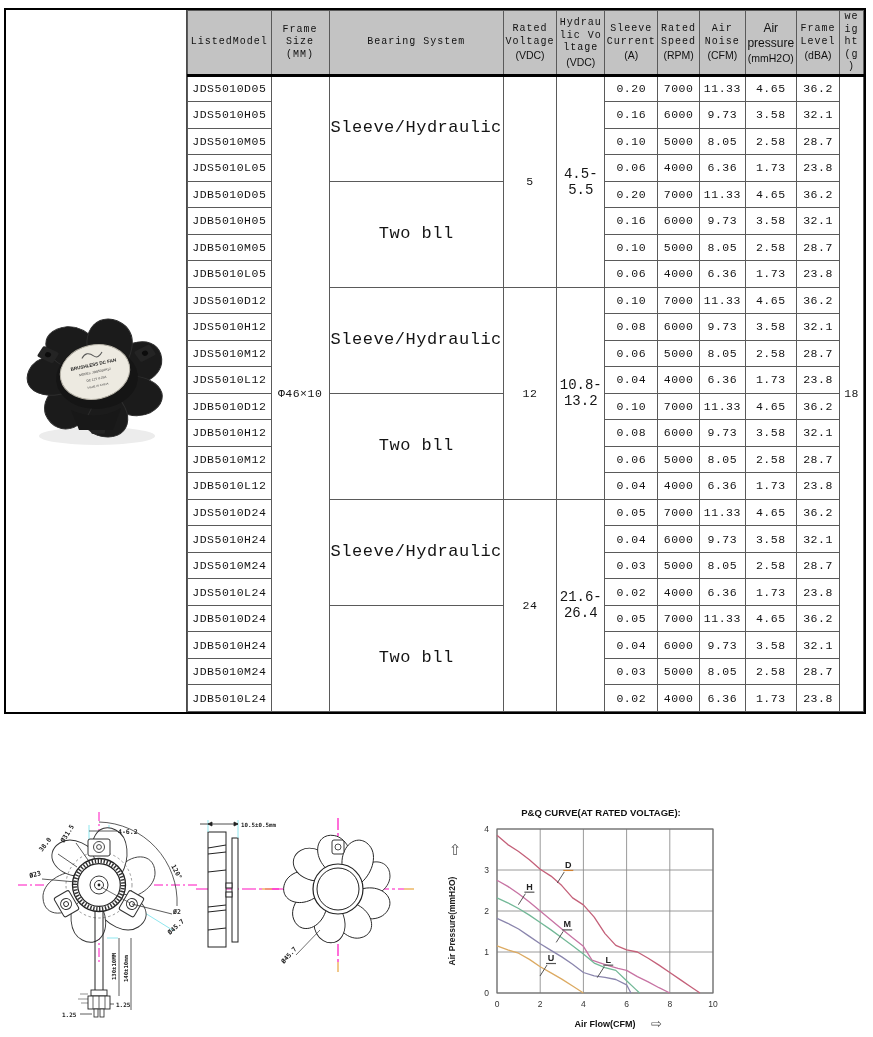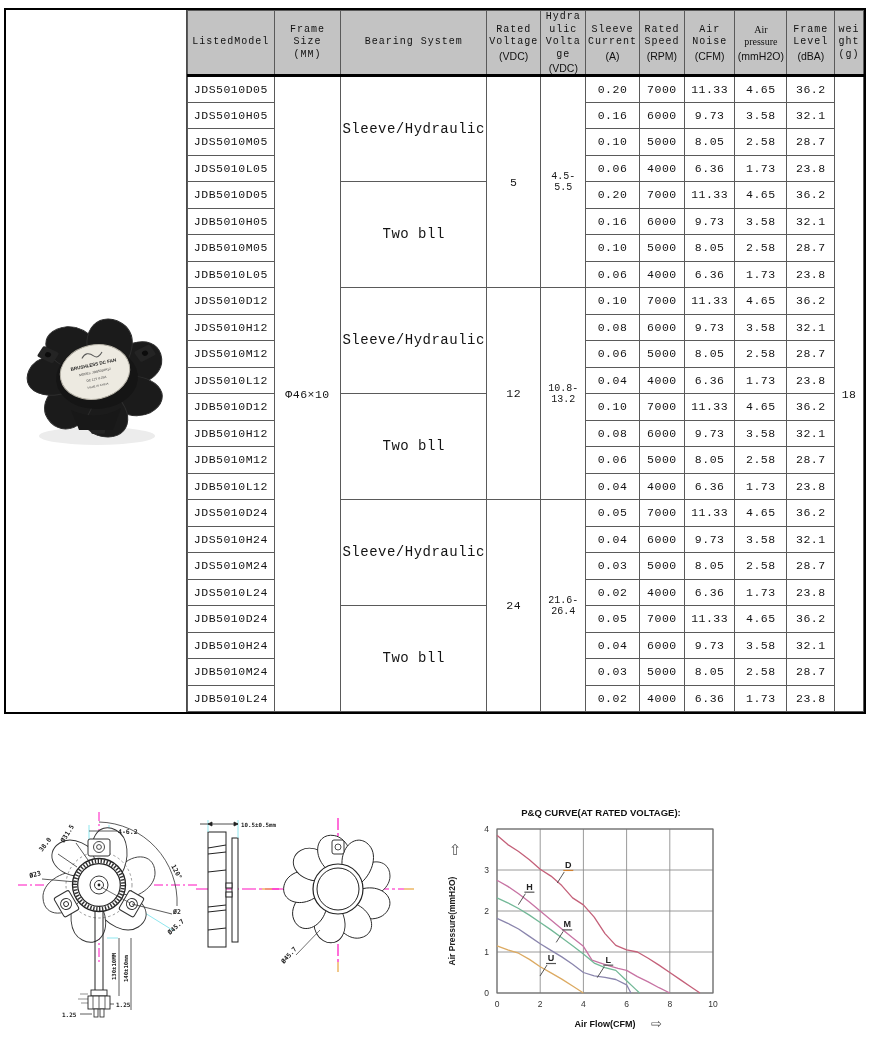--- a/index.html
+++ b/index.html
@@ -5,25 +5,25 @@
   html,body{margin:0;padding:0;background:#fff;}
   body{width:873px;height:1037px;position:relative;font-family:"Liberation Sans",sans-serif;overflow:hidden;}
   .panel{position:absolute;left:4px;top:8px;width:862px;height:706px;border:2px solid #000;box-sizing:border-box;display:flex;background:#fff;}
   .photo-cell{flex:0 0 180px;position:relative;border-right:1px solid #4a4a4a;}
   .fan-photo{position:absolute;left:3px;top:288px;}
   table.spec{flex:1;border-collapse:collapse;table-layout:fixed;height:100%;}
   .spec th,.spec td{border:1px solid #5a5a5a;text-align:center;vertical-align:middle;padding:0 1px;overflow:hidden;box-sizing:border-box;}
   .spec thead th{background:#c3c3c3;height:64px;border-bottom:3px solid #000;font-weight:normal;}
   .hn{font-family:"Liberation Mono",monospace;font-size:10px;letter-spacing:1px;line-height:1.25;color:#111;}
   .hu{font-family:"Liberation Sans",sans-serif;font-size:10.5px;color:#111;margin-top:1px;}
-  .allsans .hn{font-family:Liberation Serif, serif;letter-spacing:0;font-size:10px;text-align:center;}
+  .allsans .hn{font-family:Liberation Sans, sans-serif;letter-spacing:0;font-size:12px;text-align:center;}
   .bw .hn{overflow-wrap:anywhere;word-break:break-all;}
   .spec tbody td{font-family:"Liberation Mono",monospace;font-size:11.5px;color:#141414;letter-spacing:.5px;height:26px;background:#fff;}
-  .spec tbody td.bearing{font-size:14px;line-height:1.3;}
-  .spec tbody td.opv{font-size:10px;letter-spacing:0;}
+  .spec tbody td.bearing{font-size:17px;line-height:1.3;}
+  .spec tbody td.opv{font-size:14px;letter-spacing:0;}
   .dwg{position:absolute;}
   .dwg text{font-family:"DejaVu Sans Mono",monospace;fill:#1c1c1c;}
   .chart-svg{position:absolute;left:443px;top:803px;}
   .chart-svg text{font-family:"Liberation Sans",sans-serif;}
 </style>
 </head>
 <body>
 
 <div class="panel">
   <div class="photo-cell">

